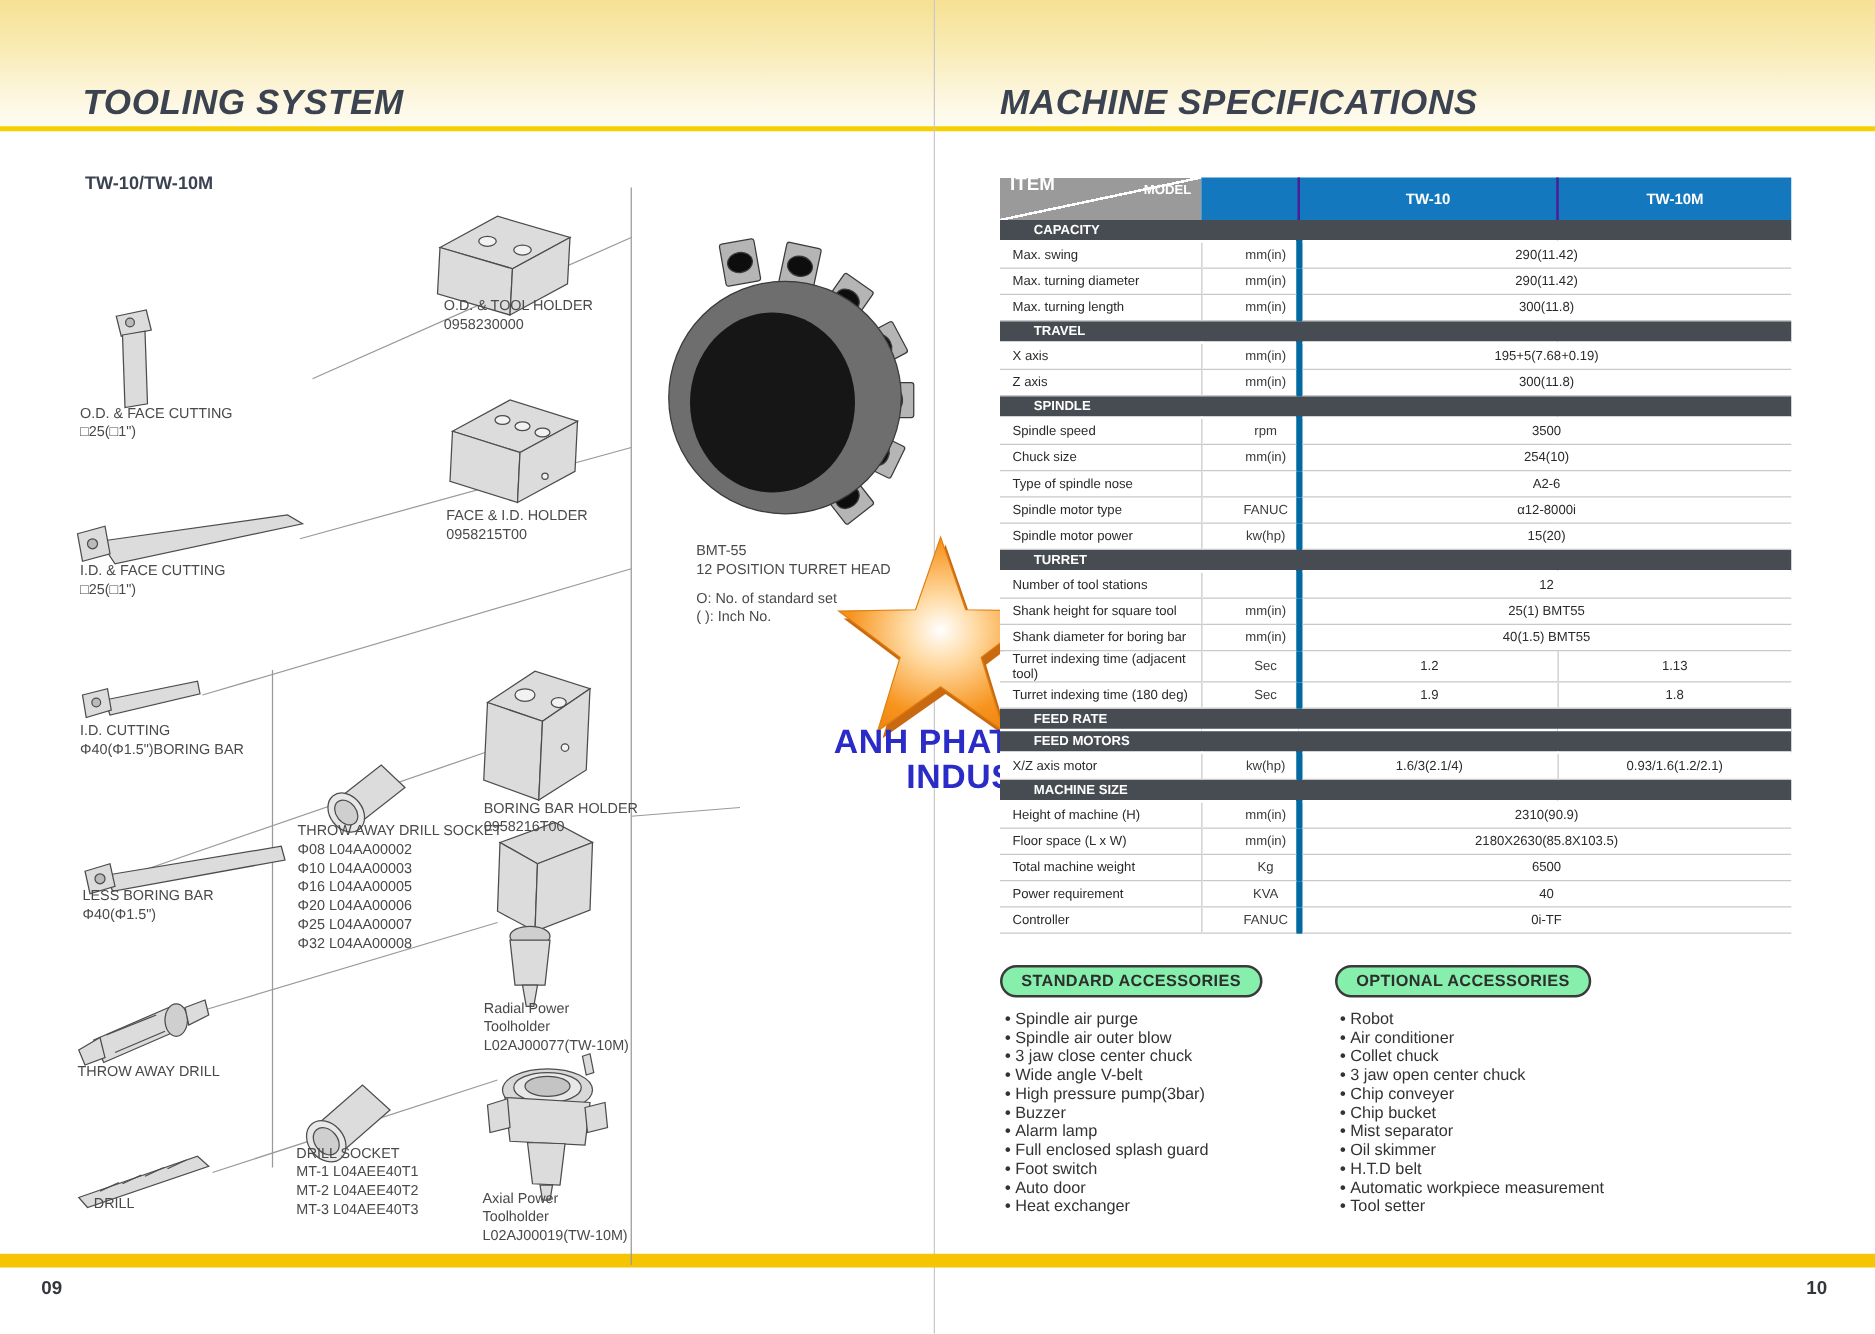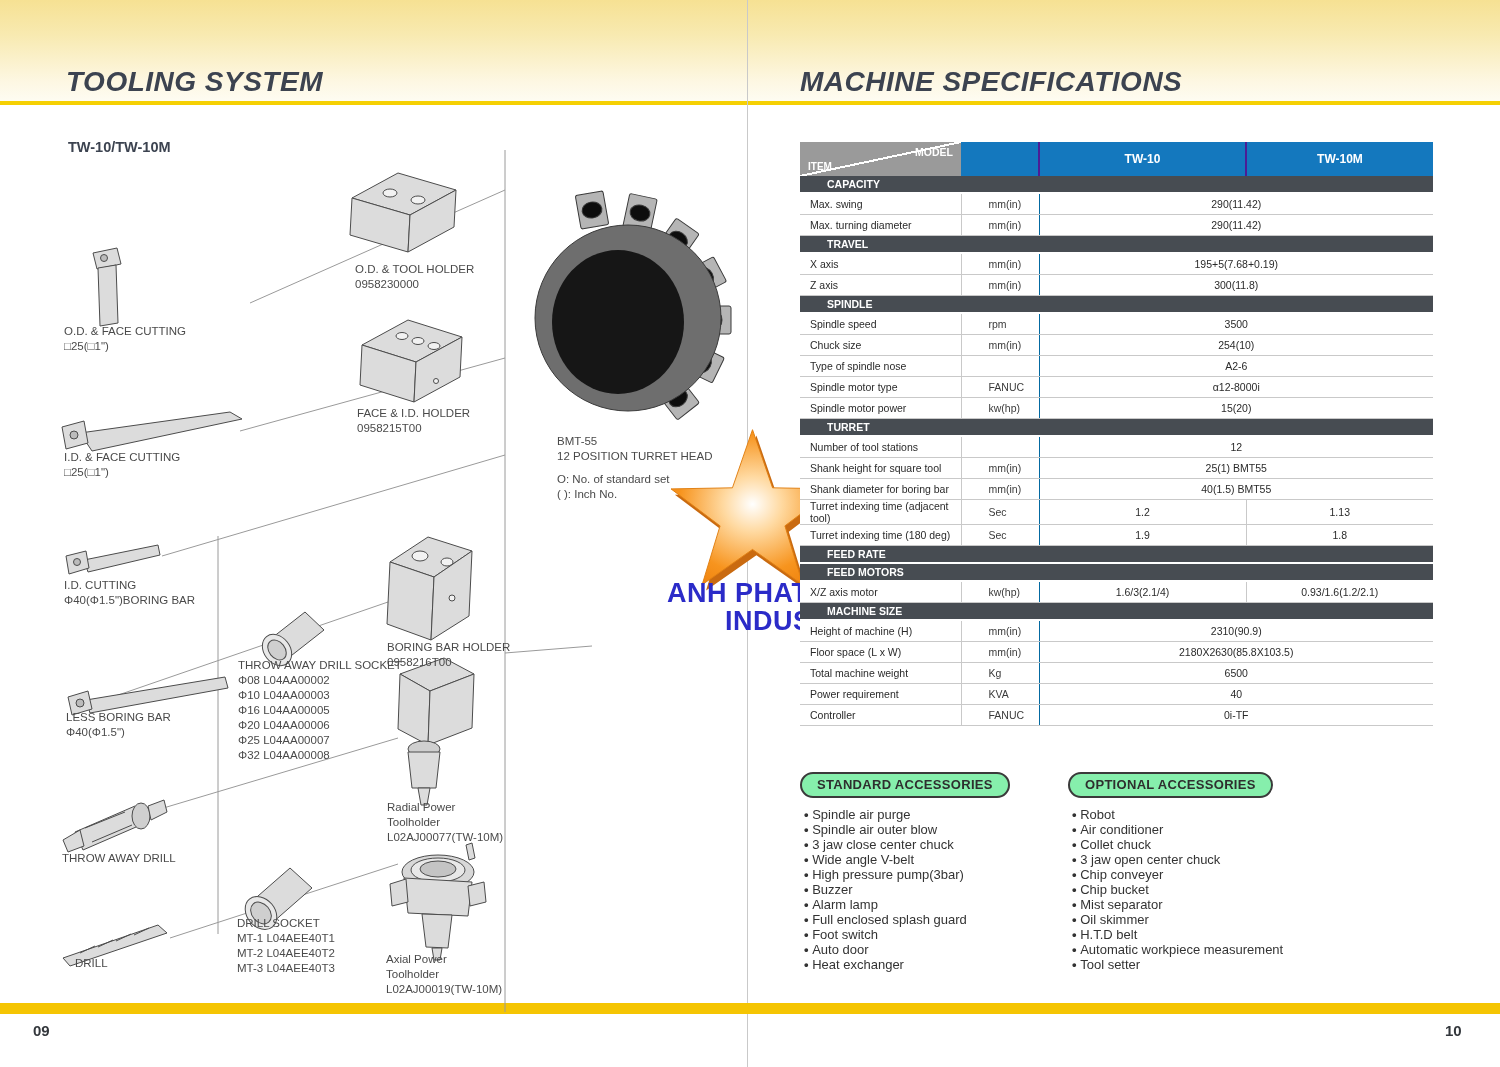--- a/index.html
+++ b/index.html
@@ -29,26 +29,26 @@
   .spec-table{position:absolute;left:800px;top:142px;width:633px;border-collapse:collapse;
     font-size:10.5px;color:#2a2a2a;table-layout:fixed;}
   .spec-table col.c1{width:161px}.spec-table col.c2{width:78px}
   .spec-table col.c3{width:207px}.spec-table col.c4{width:187px}
   .spec-table th{height:34px;padding:0;font-weight:bold;}
   .th-corner{background:
       linear-gradient(to bottom right,rgba(0,0,0,0) calc(50% - 1px),#ffffff calc(50% - 1px),#ffffff calc(50% + 1px),rgba(0,0,0,0) calc(50% + 1px)),
       #9a9a9a;
       color:#fff;position:relative;}
   .th-corner .crn-top{position:absolute;right:8px;top:4px;font-size:10.5px;margin-left:18px;}
-  .th-corner .crn-bottom{position:absolute;left:8px;bottom:4px;font-size:10px;text-align:center;}
+  .th-corner .crn-bottom{position:absolute;left:8px;bottom:20px;font-size:15px;text-align:center;}
   .th-blue{background:#1478be;color:#fff;font-size:12px;}
   .th-sep{border-left:2px solid #4c1d95;}
   .spec-table td{height:20px;padding:0 0 0 0;border-bottom:1px solid #c9c9c9;background:#fff;}
   .spec-table td.lbl{padding-left:10px;text-align:left;margin-top:44px;}
-  .spec-table td.unit{text-align:left;border-left:1px solid #c9c9c9;border-right:1px solid #0369a1;color:#3a3a3a;padding-left:27px;}
+  .spec-table td.unit{text-align:center;border-left:1px solid #c9c9c9;border-right:5px solid #0369a1;color:#3a3a3a;padding-left:27px;}
   .spec-table td.val{text-align:center;}
   .spec-table td.val.split{border-left:1px solid #c9c9c9;}
   .spec-table td.section{background:#474c52;color:#ffffff;font-weight:bold;height:16px;
     padding-left:27px;border-bottom:2px solid #ffffff;font-size:10.5px;}
   
   .acc-box{position:absolute;top:772px;}
   .acc-box.std{left:800px;}
   .acc-box.opt{left:1068px;}
   .acc-title{display:inline-block;border:2px solid #3a3a3a;border-radius:14px;background:#86efac;
     padding:3px 15px 4px 15px;font-size:13px;font-weight:bold;color:#2e2e2e;letter-spacing:.3px;}
@@ -222,21 +222,21 @@
       <polygon points="432,948 442,948 440,960 434,960"></polygon>
     </g>
   </g>
 </svg>
 
 <div id="diagram-labels">
     <div class="tool-label" style="left: 64px; top: 324px;">
       <div>O.D. &amp; FACE CUTTING</div>
       <div>□25(□1")</div>
     </div>
-    <div class="tool-label" style="left: 355px; top: 262px;">
+    <div class="tool-label" style="left: 355px; top: 238px;">
       <div>O.D. &amp; TOOL HOLDER</div>
       <div>0958230000</div>
     </div>
     <div class="tool-label" style="left: 357px; top: 406px;">
       <div>FACE &amp; I.D. HOLDER</div>
       <div>0958215T00</div>
     </div>
     <div class="tool-label" style="left: 64px; top: 450px;">
       <div>I.D. &amp; FACE CUTTING</div>
       <div>□25(□1")</div>
@@ -333,20 +333,25 @@
       </tr>
       <tr>
         <td class="lbl">Max. swing</td>
         <td class="unit">mm(in)</td>
         <td class="val" colspan="2">290(11.42)</td>
       </tr>
       <tr>
         <td class="lbl">Max. turning diameter</td>
         <td class="unit">mm(in)</td>
         <td class="val" colspan="2">290(11.42)</td>
+      </tr>
+      <tr>
+        <td class="lbl">Max. turning length</td>
+        <td class="unit">mm(in)</td>
+        <td class="val" colspan="2">300(11.8)</td>
       </tr>
       <tr>
         <td colspan="4" class="section">TRAVEL</td>
       </tr>
       <tr>
         <td class="lbl">X axis</td>
         <td class="unit">mm(in)</td>
         <td class="val" colspan="2">195+5(7.68+0.19)</td>
       </tr>
       <tr>

